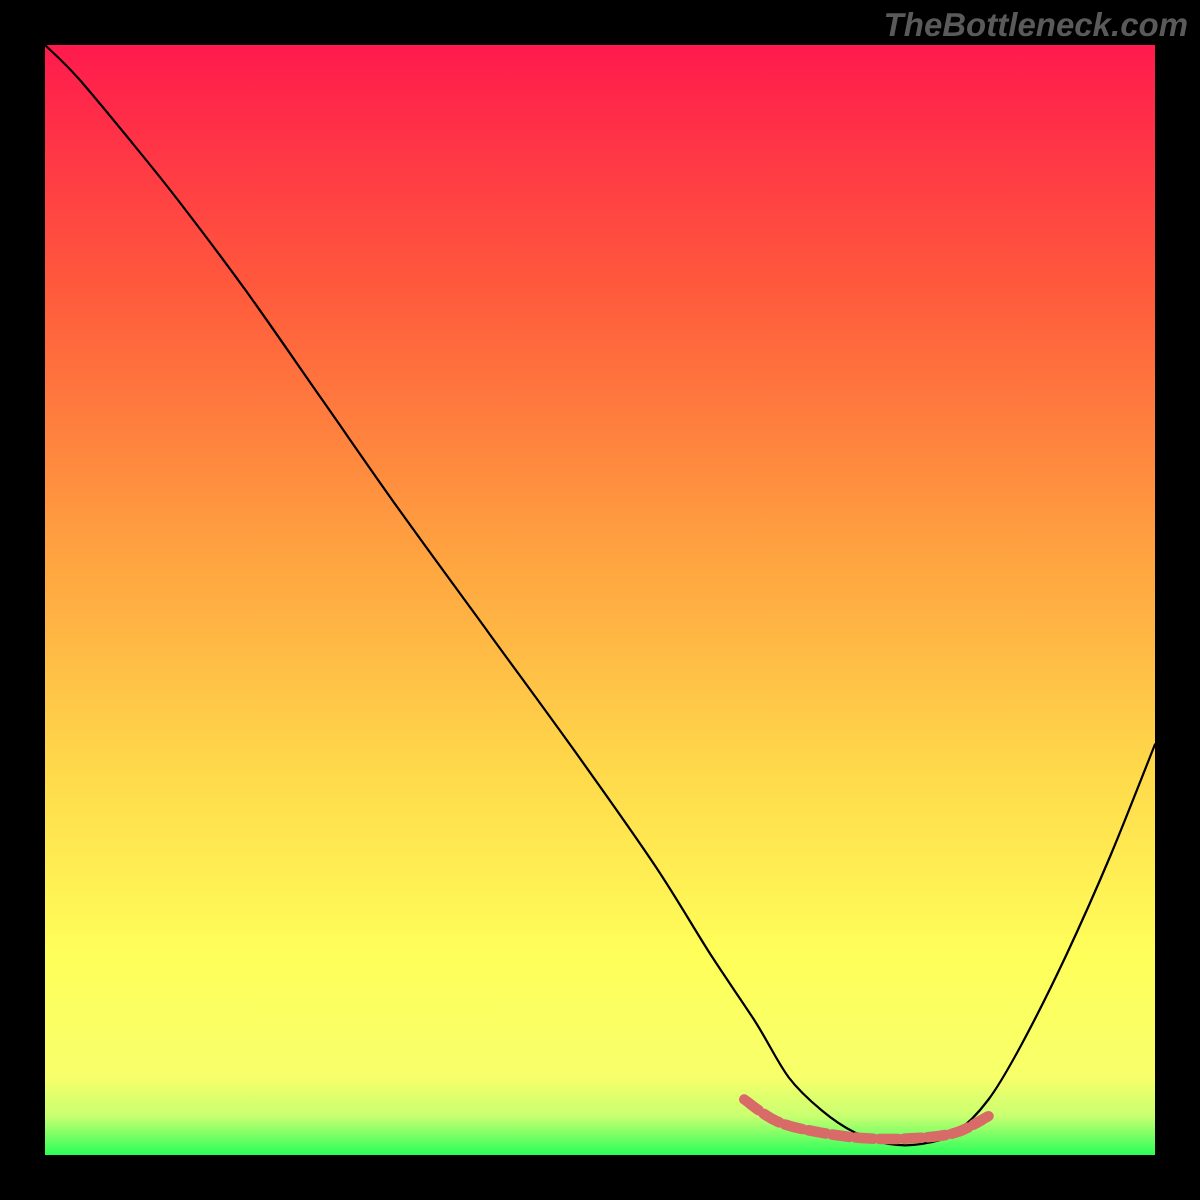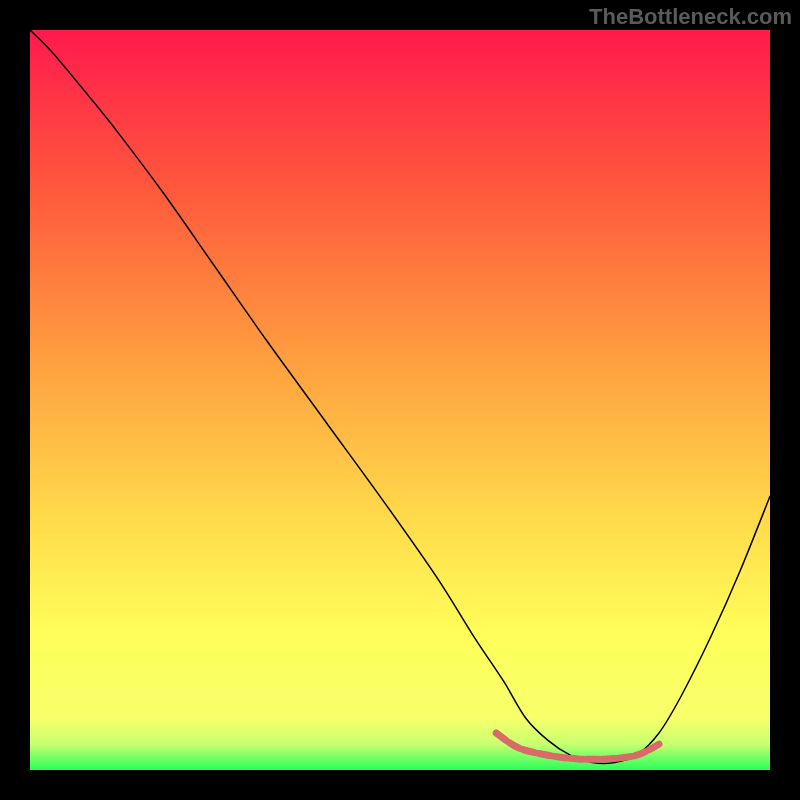--- a/index.html
+++ b/index.html
@@ -2,20 +2,21 @@
 <html><head>
 <meta charset="utf-8">
 <style>
   * { margin: 0; padding: 0; box-sizing: border-box; }
   html, body { width: 800px; height: 800px; overflow: hidden; background: #000; }
   .chart-container {
     position: relative;
     width: 800px;
     height: 800px;
     background: #000;
+    font-style: italic;
   }
   .watermark {
     position: absolute;
     top: 4px;
     right: 8px;
     font-family: Arial, sans-serif;
     font-size: 22px;
     font-weight: bold;
     color: #5a5a5a;
     z-index: 10;

